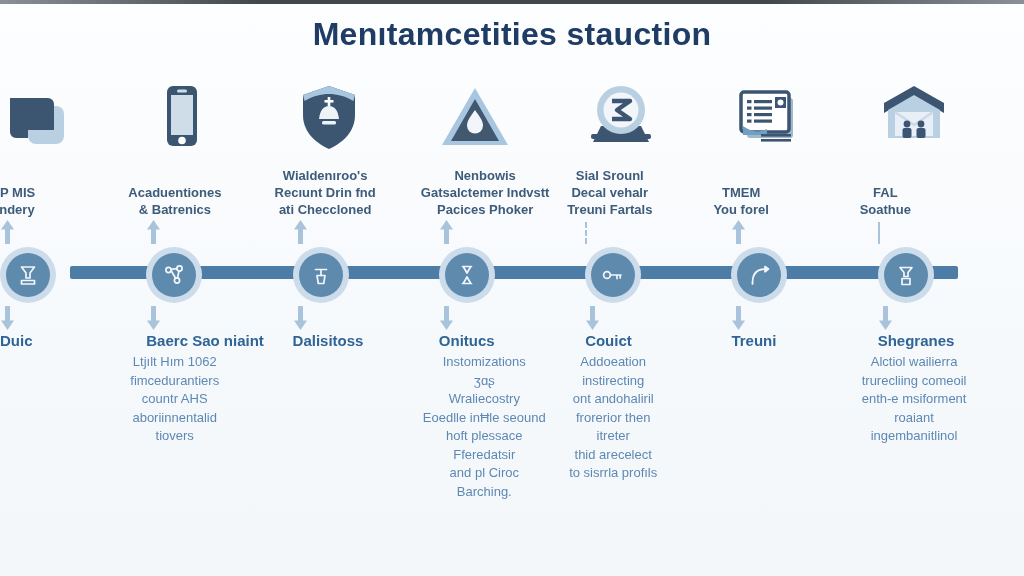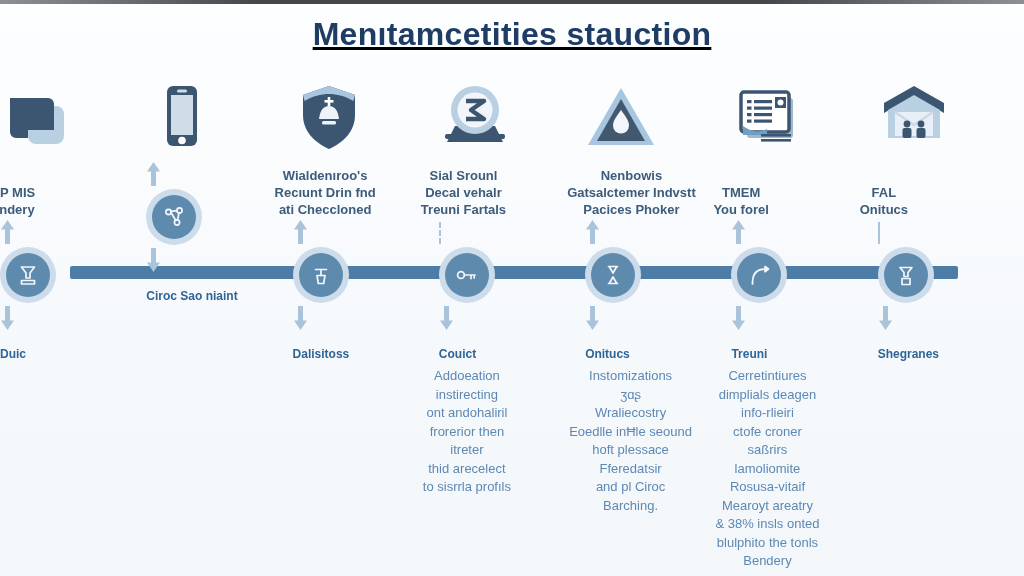--- a/index.html
+++ b/index.html
@@ -1,34 +1,34 @@
 <!DOCTYPE html>
 <html><head>
 <meta charset="utf-8">
 <style>
   html,body{margin:0;padding:0;background:#ffffff;}
   .page{position:relative;width:1024px;height:576px;overflow:hidden;
         background:linear-gradient(180deg,#fdfeff 0%,#f6f9fc 60%,#f3f7fa 100%);
-        font-family:"Liberation Sans",sans-serif;text-decoration:underline;}
+        font-family:"Liberation Sans",sans-serif;}
   .top-strip{position:absolute;top:0;left:0;right:0;height:4px;
         background:linear-gradient(90deg,#8a9096,#43484d 25%,#43484d 75%,#8a9096);}
   .title{margin:0;padding-top:16px;height:60px;box-sizing:border-box;text-align:center;
         font-size:32px;font-weight:bold;color:#1e3c64;letter-spacing:.3px;}
   .bar{position:absolute;top:266px;left:70px;right:66px;height:13px;background:#4d7da6;border-radius:2px;}
   .columns{position:absolute;top:76px;left:0;right:0;display:flex;}
   .column{flex:1;display:flex;flex-direction:column;align-items:flex-start;position:relative;}
   .icon-area{height:84px;display:flex;align-items:center;justify-content:center;}
   .label-area{height:58px;display:flex;align-items:flex-end;justify-content:center;}
   .label{font-size:13px;font-weight:bold;color:#3d5b7a;line-height:17px;white-space:pre;text-align:center;margin:0 -18px;}
   .arrow-up-area{height:26px;display:flex;align-items:flex-end;justify-content:center;padding-bottom:2px;}
   .node-area{height:58px;display:flex;align-items:center;justify-content:center;}
   .node-outer{width:56px;height:56px;border-radius:50%;background:#cddcea;display:flex;align-items:center;justify-content:center;}
   .node-inner{width:44px;height:44px;border-radius:50%;background:#5e8aae;display:flex;align-items:center;justify-content:center;}
   .arrow-down-area{height:24px;display:flex;align-items:flex-start;justify-content:center;padding-top:2px;}
-  .heading{font-size:12px;font-weight:bold;color:#2f6496;line-height:21px;margin-top:14px;white-space:pre;}
+  .heading{font-size:15px;font-weight:bold;color:#2f6496;line-height:21px;margin-top:0;white-space:pre;}
   .body-text{font-size:13px;color:#5d88b4;line-height:18.5px;white-space:pre;text-align:center;margin:2px -16px 0;}
   .dash-line{width:0;height:22px;border-left:2.5px dashed #a9c3da;}
   .solid-line{width:2.5px;height:22px;background:#a9c3da;}
   .nodesvg{stroke:#f2f6fa;stroke-width:1.7;fill:none;stroke-linecap:round;stroke-linejoin:round;}
 </style>
 </head>
 <body>
 
 <div class="page">
   <div class="top-strip"></div>
@@ -73,20 +73,24 @@
 
     <div class="column">
       <div class="icon-area">
         <svg width="72" height="72" viewBox="0 0 72 72">
           <rect x="21" y="4" width="30" height="60" rx="6" fill="#3c5672"></rect>
           <rect x="25" y="13" width="22" height="40" fill="#cfdde9"></rect>
           <rect x="31" y="7.5" width="10" height="3" rx="1.5" fill="#cfdde9"></rect>
           <circle cx="36" cy="58.5" r="3.8" fill="#ffffff"></circle>
         </svg>
       </div>
+      <div class="label-area">
+          <div class="label">Acaduentiones
+&amp; Batrenics</div>
+        </div>
       <div class="arrow-up-area">
         <svg width="15" height="24" viewBox="0 0 15 24">
             <path d="M7.5 0L14 9.5h-4V24H5V9.5H1z" fill="#a9c3da"></path>
           </svg>
       </div>
       <div class="node-area">
         <div class="node-outer">
             <div class="node-inner">
           <svg width="26" height="26" viewBox="0 0 26 26" class="nodesvg">
                 <circle cx="7.5" cy="8" r="2.6"></circle>
@@ -95,21 +99,26 @@
                 <path d="M10 8.5l4.5 7.5M10 7.4l6-.7M18 9l-1.5 7"></path>
               </svg>
         </div>
           </div>
       </div>
       <div class="arrow-down-area">
         <svg width="15" height="24" viewBox="0 0 15 24">
             <path d="M7.5 0L14 9.5h-4V24H5V9.5H1z" fill="#a9c3da" transform="rotate(180 7.5 12)"></path>
           </svg>
       </div>
-      <div class="heading">Ciroc Sao niaint</div>
+      <div class="heading">Baerc Sao niaint</div>
+      <div class="body-text">Ltjılt Hım 1062
+fimcedurantiers
+countr AHS
+aboriinnentalid
+tiovers</div>
     </div>
 
     <div class="column">
       <div class="icon-area">
         <svg width="72" height="72" viewBox="0 0 72 72">
           <path d="M36 4l26 9v20c0 16-11 27-26 34C21 60 10 49 10 33V13z" fill="#3c5672"></path>
           <path d="M36 4l26 9-1.6 6C52 14 44 12 36 12s-16 2-24.4 7L10 13z" fill="#a8c6e0"></path>
           <rect x="34.7" y="15" width="2.6" height="9" fill="#ffffff"></rect>
           <rect x="31.5" y="18" width="9" height="2.6" fill="#ffffff"></rect>
           <path d="M36 24c6 0 9 5 10 13H26c1-8 4-13 10-13z" fill="#eef3f8"></path>
@@ -135,64 +144,20 @@
               </svg>
         </div>
           </div>
       </div>
       <div class="arrow-down-area">
         <svg width="15" height="24" viewBox="0 0 15 24">
             <path d="M7.5 0L14 9.5h-4V24H5V9.5H1z" fill="#a9c3da" transform="rotate(180 7.5 12)"></path>
           </svg>
       </div>
       <div class="heading">Dalisitoss</div>
-    </div>
-
-    <div class="column">
-      <div class="icon-area">
-        <svg width="72" height="72" viewBox="0 0 72 72">
-          <path d="M16 44h40l8 16H8z" fill="#3c5672"></path>
-          <rect x="6" y="52" width="12" height="5" rx="2" fill="#3c5672"></rect>
-          <rect x="54" y="52" width="12" height="5" rx="2" fill="#3c5672"></rect>
-          <circle cx="36" cy="28" r="24" fill="#b9cfe2"></circle>
-          <circle cx="36" cy="28" r="17.5" fill="#f2f6fa"></circle>
-          <path d="M27 19h18l-13 9 13 9H27" fill="none" stroke="#3c5672" stroke-width="4.5" stroke-linejoin="round"></path>
-        </svg>
-      </div>
-      <div class="label-area">
-          <div class="label">Sial Srounl
-Decal vehalr
-Treuni Fartals</div>
-        </div>
-      <div class="arrow-up-area">
-        <div class="dash-line"></div>
-      </div>
-      <div class="node-area">
-        <div class="node-outer">
-            <div class="node-inner">
-          <svg width="26" height="26" viewBox="0 0 26 26" class="nodesvg">
-                <circle cx="7" cy="13" r="3.4"></circle>
-                <path d="M10.4 13H21M17 13v3.6M20.2 13v3"></path>
-              </svg>
-        </div>
-          </div>
-      </div>
-      <div class="arrow-down-area">
-        <svg width="15" height="24" viewBox="0 0 15 24">
-            <path d="M7.5 0L14 9.5h-4V24H5V9.5H1z" fill="#a9c3da" transform="rotate(180 7.5 12)"></path>
-          </svg>
-      </div>
-      <div class="heading">Couict</div>
-      <div class="body-text">Addoeation
-instirecting
-ont andohaliril
-frorerior then
-itreter
-thid arecelect
-to sisrrla profıls</div>
     </div>
 
     <div class="column">
       <div class="icon-area">
         <svg width="72" height="72" viewBox="0 0 72 72">
           <path d="M36 6L69 63H3z" fill="#a8c6e0"></path>
           <path d="M36 17L60 59H12z" fill="#41586f"></path>
           <path d="M36 28c5.5 7.5 8 11.5 8 15.5a8 8 0 0 1-16 0c0-4 2.5-8 8-15.5z" fill="#f2f6fa"></path>
         </svg>
       </div>
@@ -222,20 +187,64 @@
       </div>
       <div class="heading">Onitucs</div>
       <div class="body-text">Instomizations
 ʒɑʂ
 Wraliecostry
 Eoedlle inĦle seound
 hoft plessace
 Fferedatsir
 and pl Ciroc
 Barching.</div>
+    </div>
+
+    <div class="column">
+      <div class="icon-area">
+        <svg width="72" height="72" viewBox="0 0 72 72">
+          <path d="M16 44h40l8 16H8z" fill="#3c5672"></path>
+          <rect x="6" y="52" width="12" height="5" rx="2" fill="#3c5672"></rect>
+          <rect x="54" y="52" width="12" height="5" rx="2" fill="#3c5672"></rect>
+          <circle cx="36" cy="28" r="24" fill="#b9cfe2"></circle>
+          <circle cx="36" cy="28" r="17.5" fill="#f2f6fa"></circle>
+          <path d="M27 19h18l-13 9 13 9H27" fill="none" stroke="#3c5672" stroke-width="4.5" stroke-linejoin="round"></path>
+        </svg>
+      </div>
+      <div class="label-area">
+          <div class="label">Sial Srounl
+Decal vehalr
+Treuni Fartals</div>
+        </div>
+      <div class="arrow-up-area">
+        <div class="dash-line"></div>
+      </div>
+      <div class="node-area">
+        <div class="node-outer">
+            <div class="node-inner">
+          <svg width="26" height="26" viewBox="0 0 26 26" class="nodesvg">
+                <circle cx="7" cy="13" r="3.4"></circle>
+                <path d="M10.4 13H21M17 13v3.6M20.2 13v3"></path>
+              </svg>
+        </div>
+          </div>
+      </div>
+      <div class="arrow-down-area">
+        <svg width="15" height="24" viewBox="0 0 15 24">
+            <path d="M7.5 0L14 9.5h-4V24H5V9.5H1z" fill="#a9c3da" transform="rotate(180 7.5 12)"></path>
+          </svg>
+      </div>
+      <div class="heading">Couict</div>
+      <div class="body-text">Addoeation
+instirecting
+ont andohaliril
+frorerior then
+itreter
+thid arecelect
+to sisrrla profıls</div>
     </div>
 
     <div class="column">
       <div class="icon-area">
         <svg width="72" height="72" viewBox="0 0 72 72">
           <rect x="16" y="16" width="46" height="40" rx="3" fill="#9fb8cc"></rect>
           <rect x="10" y="10" width="48" height="40" rx="3" fill="#ffffff" stroke="#3c5672" stroke-width="3.5"></rect>
           <rect x="16" y="18" width="4.5" height="3.2" fill="#3c5672"></rect>
             <rect x="23" y="18" width="18" height="3.2" fill="#3c5672"></rect>
           <rect x="16" y="24.5" width="4.5" height="3.2" fill="#3c5672"></rect>
@@ -270,65 +279,59 @@
               </svg>
         </div>
           </div>
       </div>
       <div class="arrow-down-area">
         <svg width="15" height="24" viewBox="0 0 15 24">
             <path d="M7.5 0L14 9.5h-4V24H5V9.5H1z" fill="#a9c3da" transform="rotate(180 7.5 12)"></path>
           </svg>
       </div>
       <div class="heading">Treuni</div>
-      <div class="body-text">Cerretintiures
-dimplials deagen
-info-rlieiri
-ctofe croner
-saßrirs
-lamoliomite
-Rosusa-vitaif
-Mearoyt areatry
-&amp; 38% insls onted
-blulphito the tonls
-Bendery</div>
     </div>
 
     <div class="column">
       <div class="icon-area">
         <svg width="72" height="72" viewBox="0 0 72 72">
           <path d="M36 4L66 21v10L36 14 6 31V21z" fill="#3c5672"></path>
           <path d="M10 28L36 13l26 15v28H10z" fill="#b9cfe2"></path>
           <path d="M17 30h38v24H17z" fill="#e9eff6"></path>
           <path d="M17 30l19 13 19-13" fill="none" stroke="#cdd9e6" stroke-width="2.5"></path>
           <circle cx="29" cy="42" r="3.4" fill="#3c5672"></circle>
             <rect x="24.5" y="46" width="9" height="10" rx="2" fill="#3c5672"></rect>
           <circle cx="43" cy="42" r="3.4" fill="#3c5672"></circle>
             <rect x="38.5" y="46" width="9" height="10" rx="2" fill="#3c5672"></rect>
         </svg>
       </div>
       <div class="label-area">
           <div class="label">FAL
-Onitucs</div>
+Soathue</div>
         </div>
       <div class="arrow-up-area">
         <div class="solid-line"></div>
       </div>
       <div class="node-area">
         <div class="node-outer">
             <div class="node-inner">
           <svg width="26" height="26" viewBox="0 0 26 26" class="nodesvg">
                 <path d="M7 5.5h12l-4 5v4h-4v-4z"></path>
                 <rect x="9" y="16.5" width="8" height="6"></rect>
               </svg>
         </div>
           </div>
       </div>
       <div class="arrow-down-area">
         <svg width="15" height="24" viewBox="0 0 15 24">
             <path d="M7.5 0L14 9.5h-4V24H5V9.5H1z" fill="#a9c3da" transform="rotate(180 7.5 12)"></path>
           </svg>
       </div>
       <div class="heading">Shegranes</div>
+      <div class="body-text">Alctiol wailierra
+trurecliing comeoil
+enth-e msiforment
+roaiant
+ingembanitlinol</div>
     </div>
 
   </div>
 </div>
 
 </body></html>

